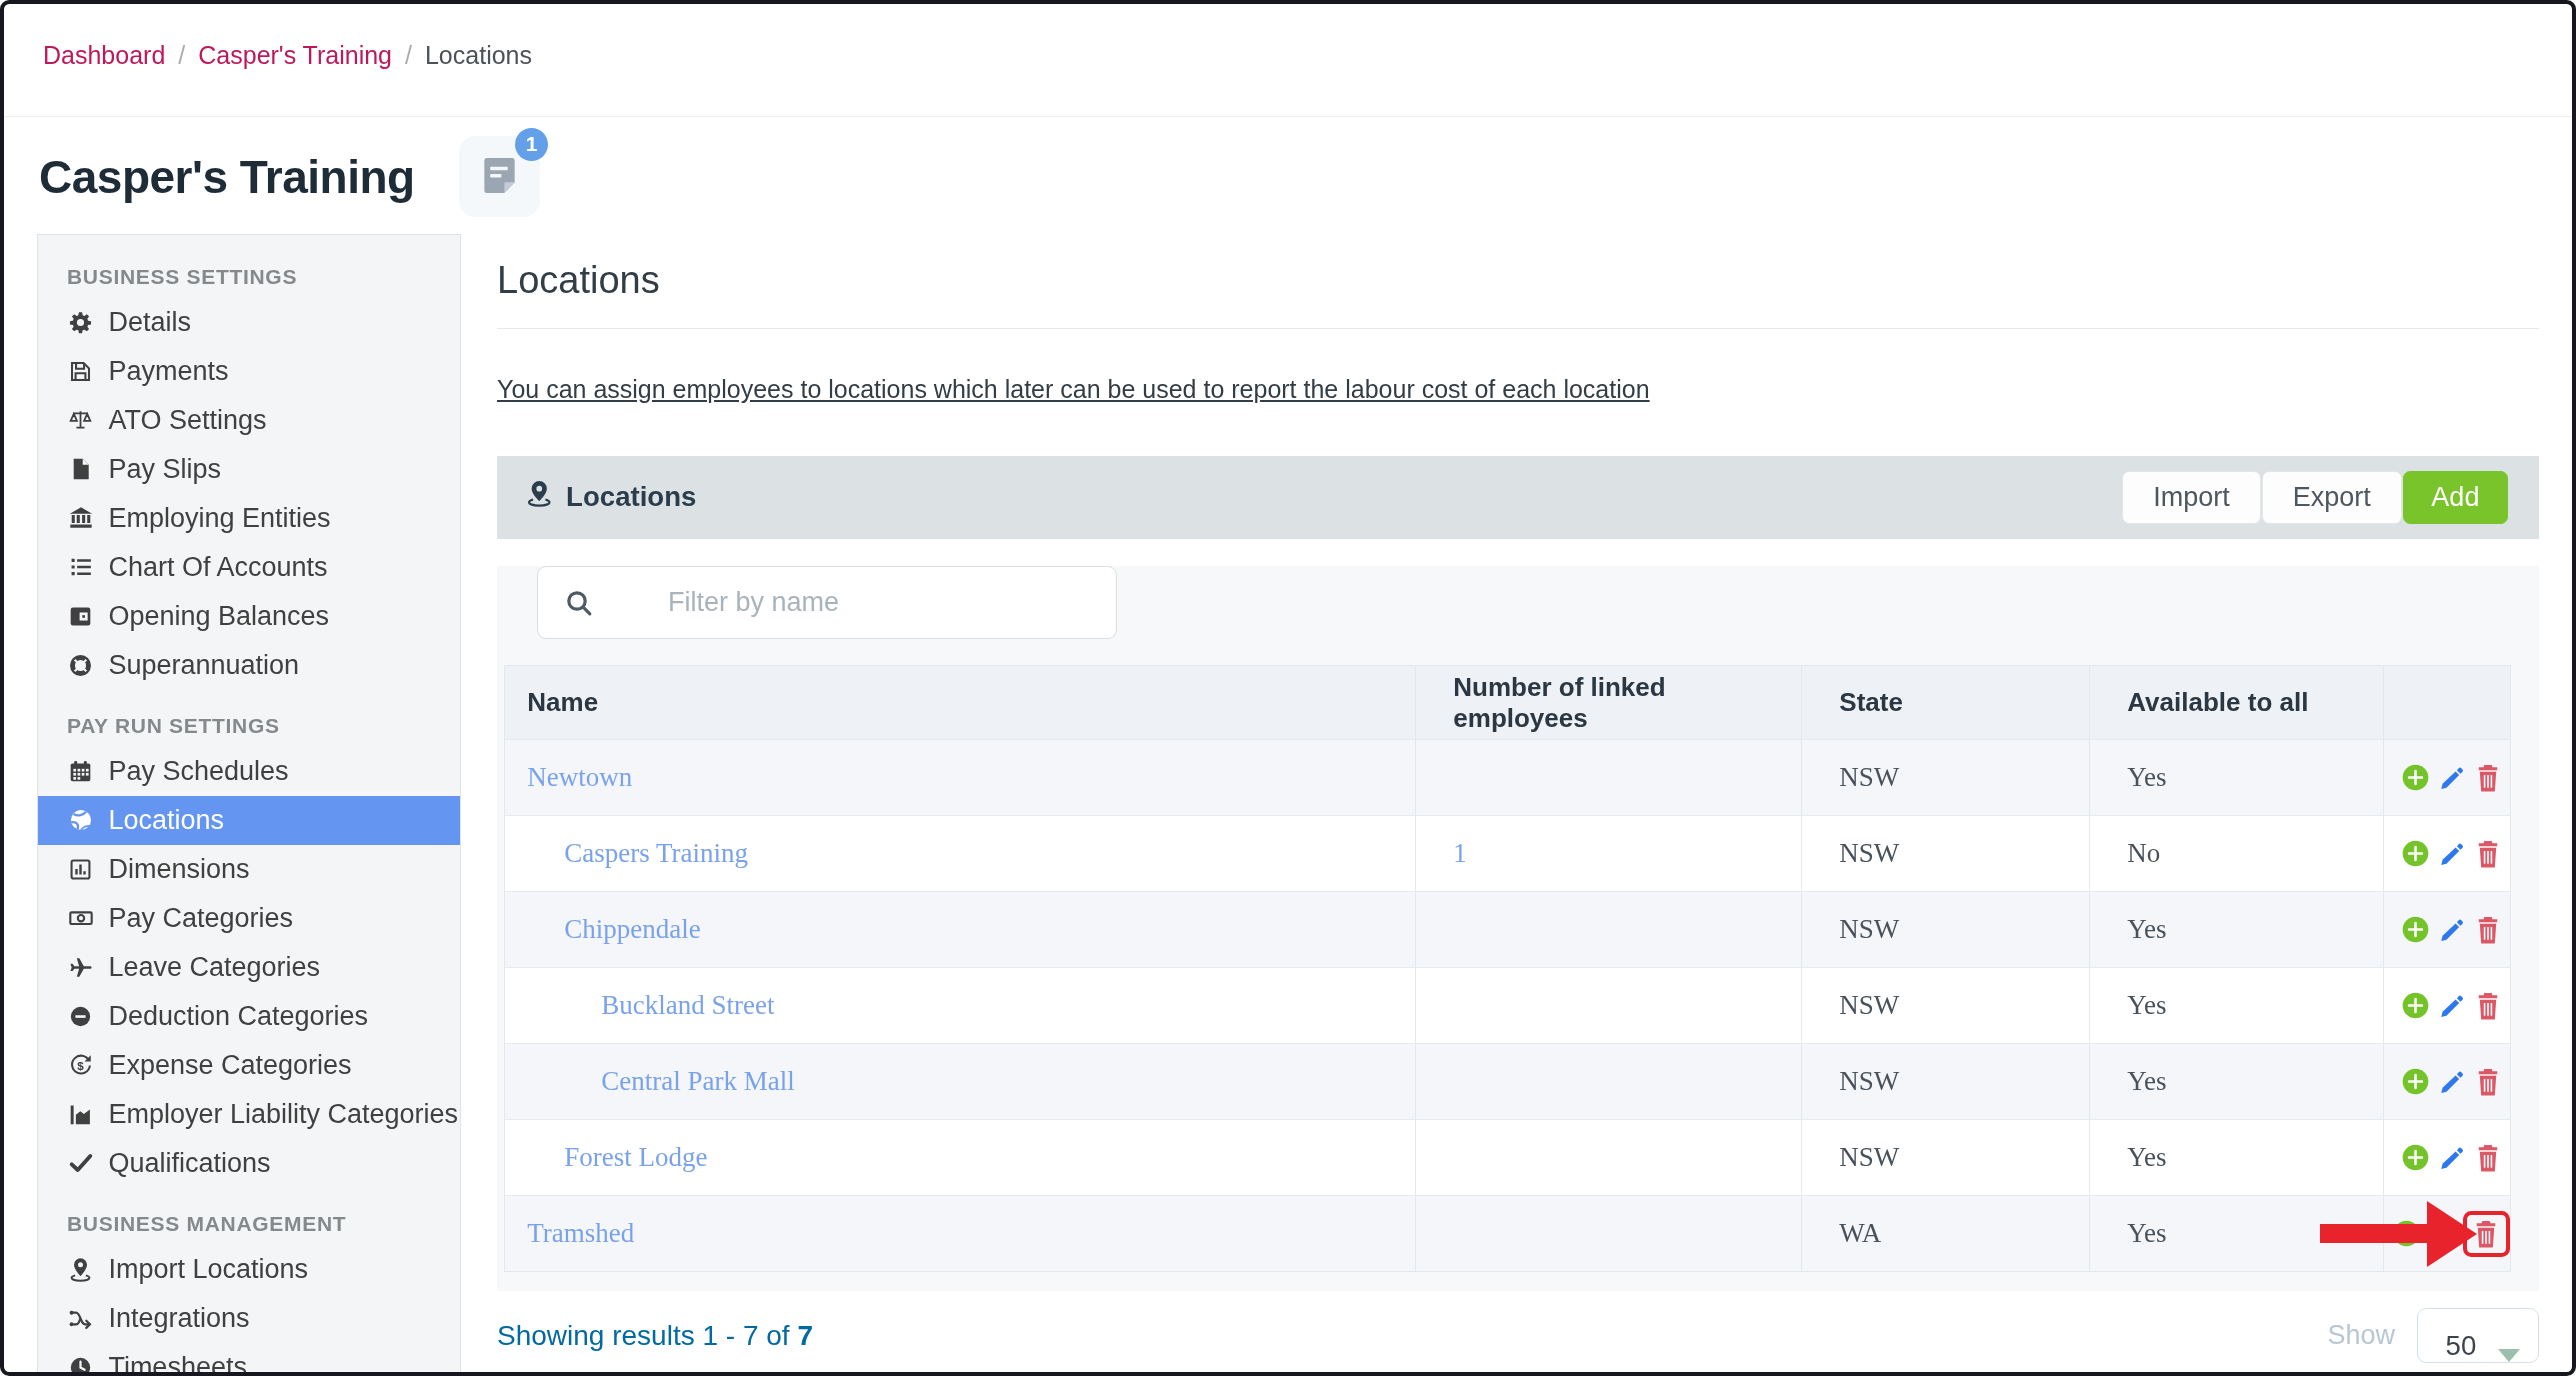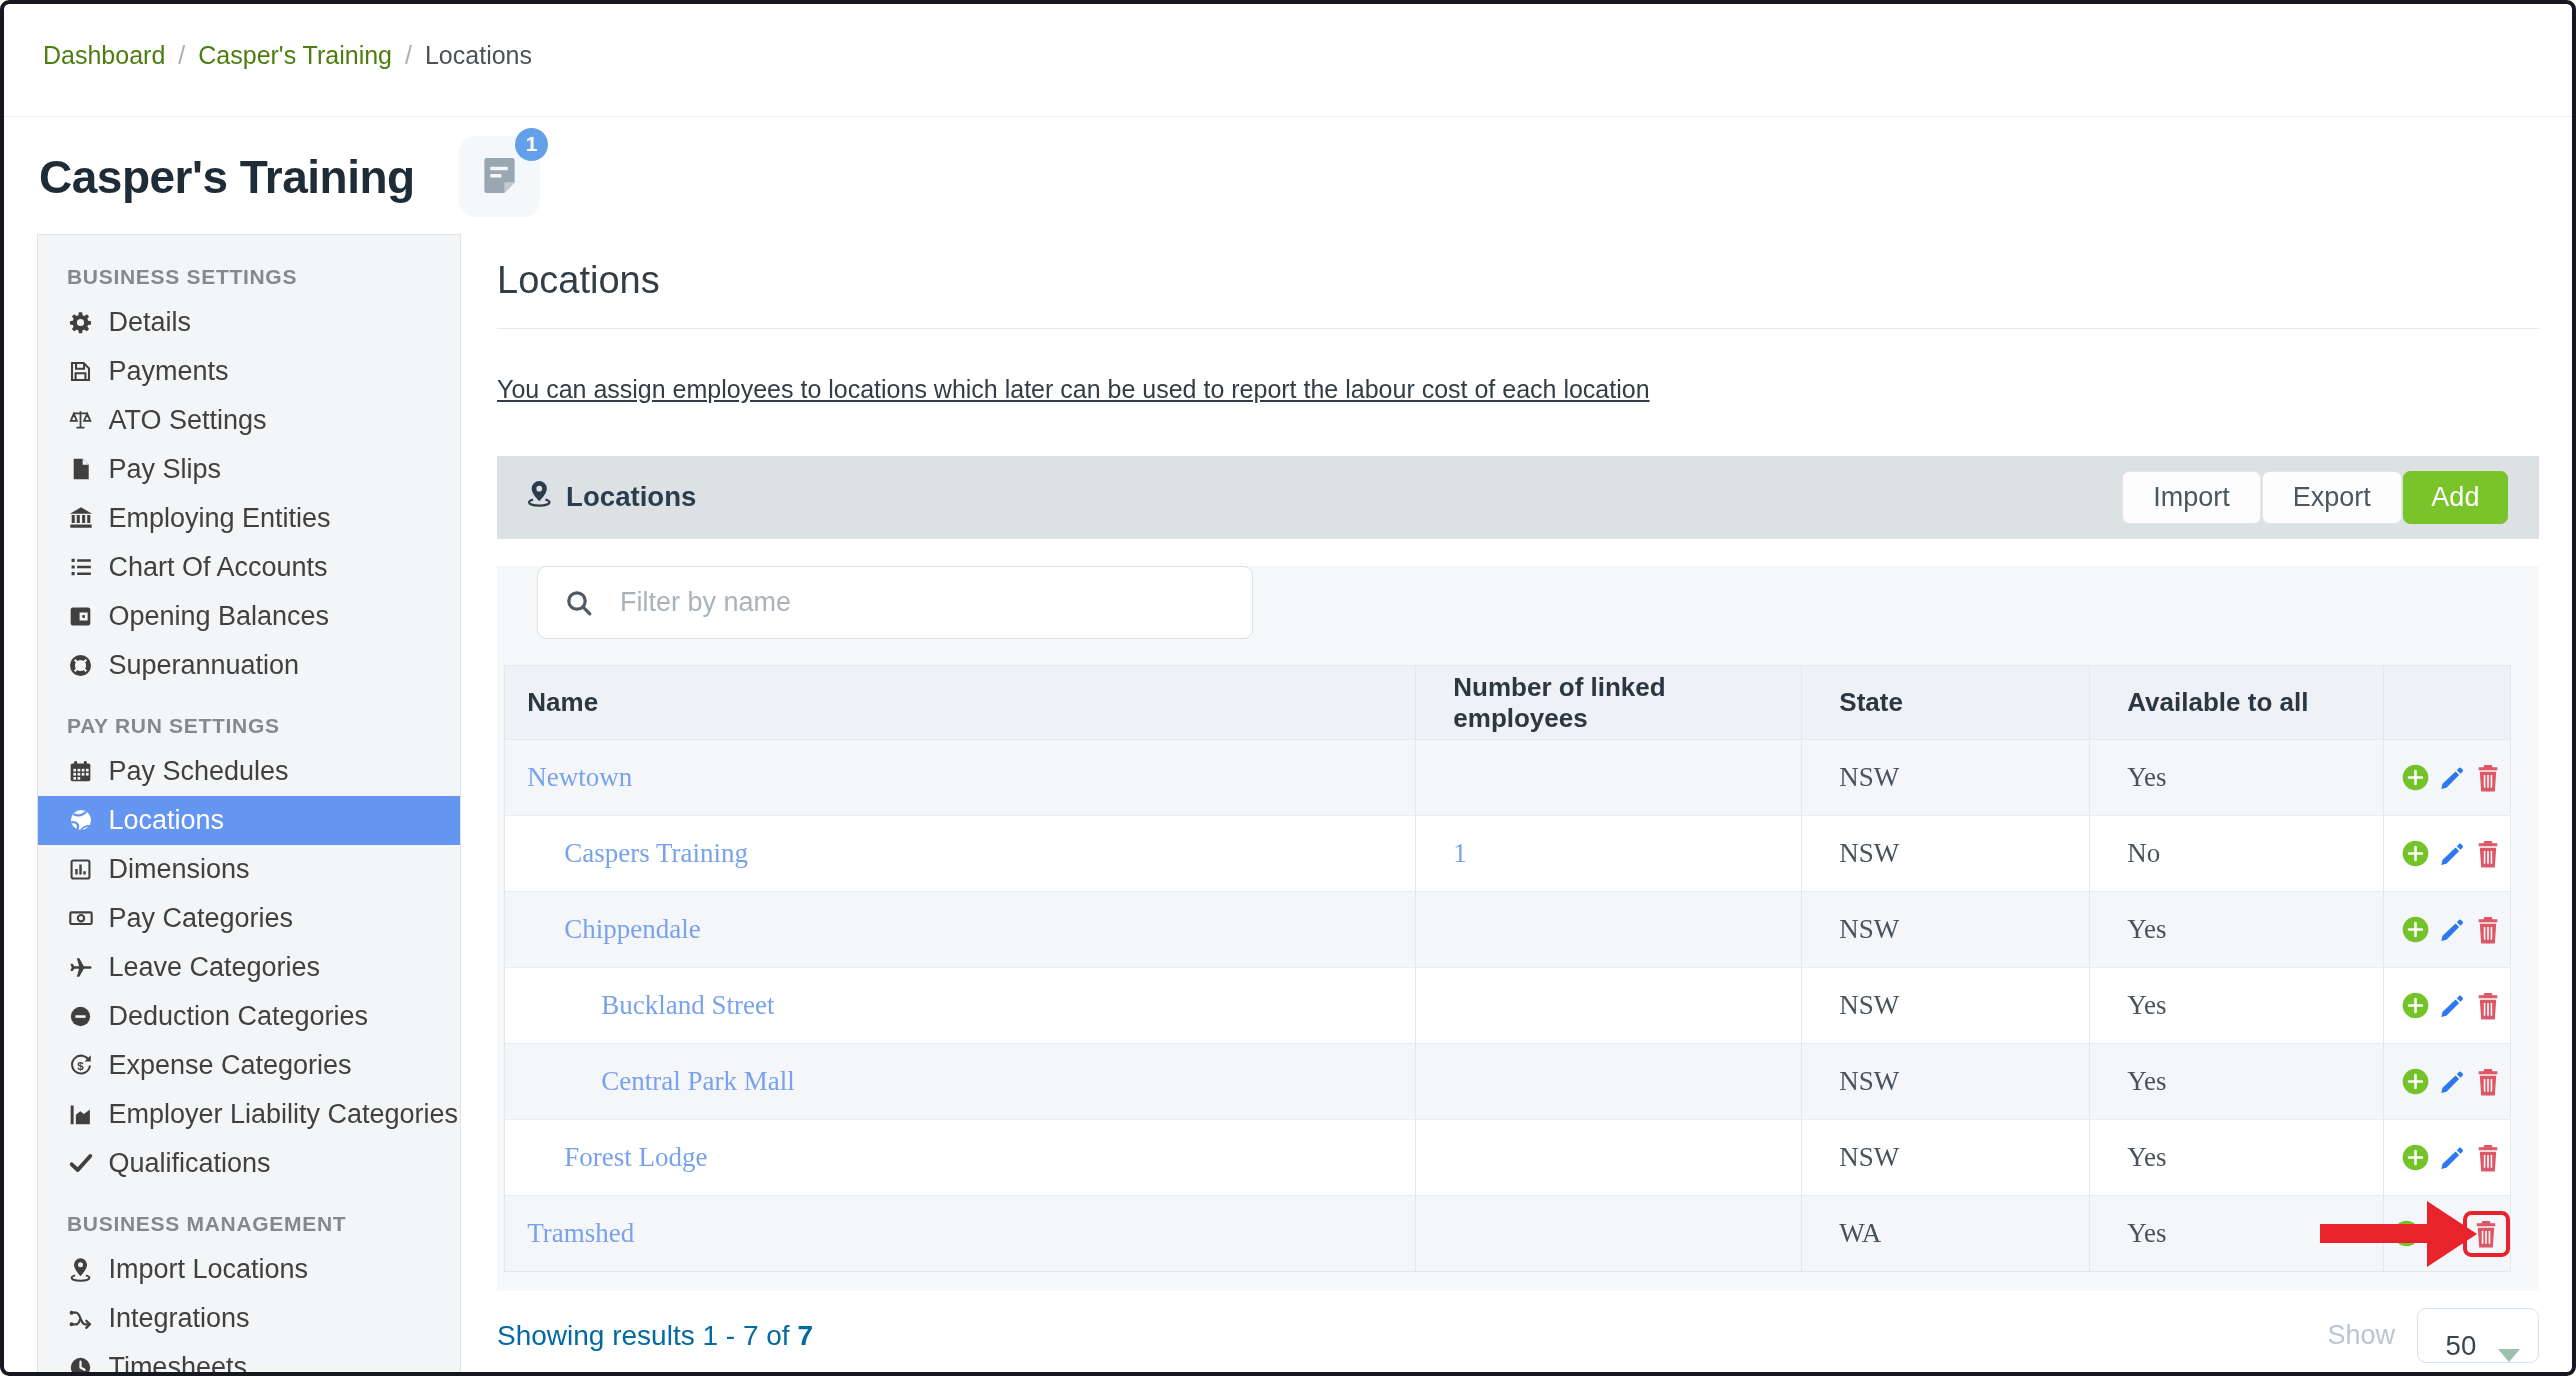--- a/index.html
+++ b/index.html
@@ -1,21 +1,21 @@
 <!DOCTYPE html>
 <html style="font-size:14.7px"><head>
 <meta charset="utf-8">
 <style>
   html,body{margin:0;padding:0;background:#fff;}
   .page{position:relative;width:2576px;height:1376px;box-sizing:border-box;border:4.6px solid #17171f;border-radius:9.2px;
         font-family:"Liberation Sans",sans-serif;background:#fff;overflow:hidden;}
   
   .crumbbar{position:absolute;top:0;left:0;right:0;height:112px;border-bottom:0.9px solid #ebedee;}
   .crumbs{position:absolute;left:39px;top:37px;font-size:25px;display:flex;gap:13px;align-items:center;}
-  .crumb-link{color:#4d7c0f;cursor:pointer;}
+  .crumb-link{color:#be185d;cursor:pointer;}
   .crumb-sep{color:#a9aeb3;}
   .crumb-cur{color:#4c5257;}
   
   .titlerow{position:absolute;left:35px;top:132px;display:flex;align-items:center;}
   h1{margin:0;font-size:46px;font-weight:bold;color:#1e2c38;letter-spacing:-0.5px;}
   .noteblock{position:relative;margin-left:44px;width:81px;height:81px;border-radius:16.5px;background:#f5f8fa;
              display:flex;align-items:center;justify-content:center;cursor:pointer;}
   .badge{position:absolute;top:-8.3px;right:-8.3px;width:33px;height:33px;border-radius:50%;background:#63a0e9;
          color:#fff;font-size:21px;font-weight:bold;display:flex;align-items:center;justify-content:center;}
   
@@ -35,22 +35,22 @@
   
   .panel{margin-top:52px;width:100%;}
   .panel-head{height:83px;background:#dce1e4;display:flex;align-items:center;padding:0 31px 0 27.6px;box-sizing:border-box;}
   .panel-title{display:flex;align-items:center;gap:13px;font-size:27.6px;font-weight:bold;color:#2b3d4d;}
   .panel-btns{margin-left:auto;display:flex;gap:1px;}
   .btn{height:53px;border-radius:7.3px;font-size:27px;display:flex;align-items:center;padding:0 30px;cursor:pointer;
        background:#fdfdfe;border:0.9px solid #e3e6e8;color:#4e575e;box-sizing:border-box;}
   .btn.primary{background:#79c32b;border-color:#79c32b;color:#fff;padding:0 27.6px;}
   .panel-body{background:#f6f8f9;padding-bottom:18.4px;}
   
-  .filter{position:relative;margin:0 0 0 40px;top:27.6px;width:716px;height:73px;background:#fff;
-          border:1.8px solid #d9dfe3;border-radius:9.2px;box-sizing:border-box;display:flex;align-items:center;margin-bottom:53px;}
+  .filter{position:relative;margin:0 0 0 40px;top:27.6px;width:580px;height:73px;background:#fff;
+          border:1.8px solid #d9dfe3;border-radius:9.2px;box-sizing:border-box;display:flex;align-items:center;margin-bottom:53px;gap:48px;}
   .filter .mag{margin:0 24px 0 26px;display:flex;}
   .filter input{border:none;outline:none;background:transparent;font-size:27px;color:#444;width:514px;
                 font-family:"Liberation Sans",sans-serif;}
   .filter input::placeholder{color:#a9b3bb;}
   
   .table{margin:0 27.6px 0 7.3px;border:0.9px solid #e3e8ed;background:#fff;}
   .tr{display:grid;grid-template-columns:910px 386px 288px 294px 1fr;height:75px;border-top:0.9px solid #e6ebf0;}
   .tr.head{height:73px;background:#eef1f5;border-top:none;}
   .tr.odd{background:#f4f6f9;}
   .tr.even{background:#fff;}

